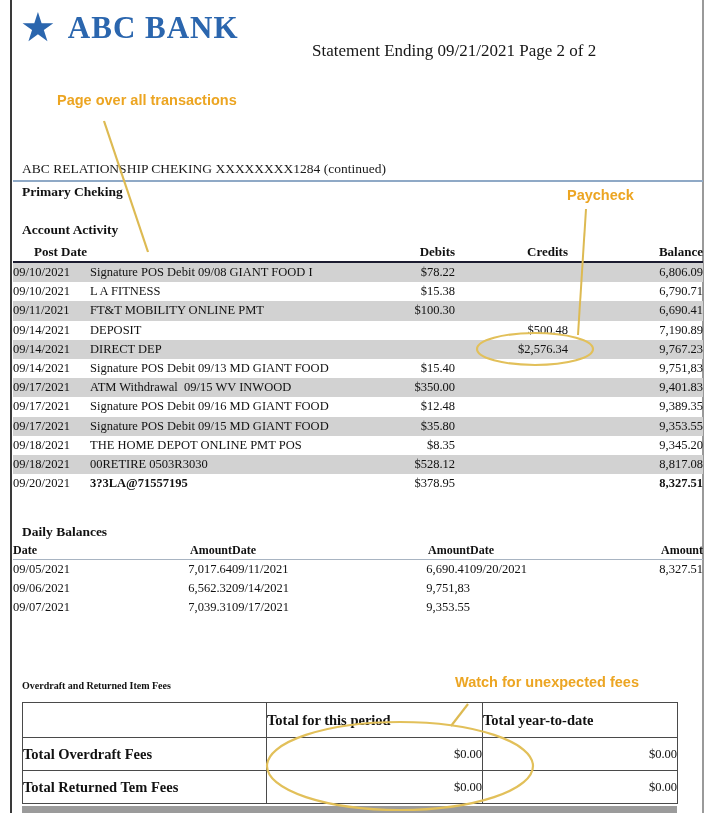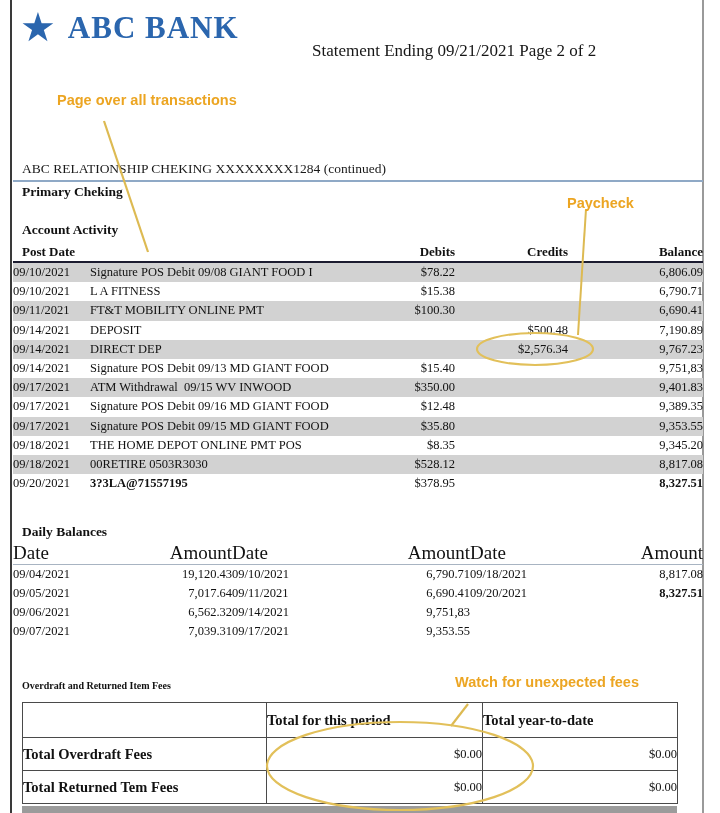--- a/index.html
+++ b/index.html
@@ -12,21 +12,21 @@
   
   .logo{position:absolute;left:20px;top:6px;display:flex;align-items:center;}
   .star{font-size:40px;line-height:44px;color:#2b66ae;margin-right:12px;}
   .bank-name{font-size:31px;font-weight:bold;color:#2b66ae;letter-spacing:1px;}
   .stmt-line{position:absolute;left:312px;top:21px;font-size:17px;color:#161616;margin-top:20px;}
 
   
   .ann{position:absolute;font-family:"Liberation Sans", sans-serif;font-weight:bold;
        font-size:14.5px;color:#eca522;white-space:nowrap;z-index:6;}
   .ann1{left:57px;top:92px;}
-  .ann2{left:567px;top:187px;margin-top:8px;}
+  .ann2{left:567px;top:187px;}
   .ann3{left:455px;top:674px;}
 
   
   .acct-title{position:absolute;left:22px;top:161px;font-size:13.5px;color:#1a1a1a;white-space:nowrap;}
   .acct-rule{position:absolute;left:13px;top:180px;width:690px;height:2px;background:#8fa9c6;}
   .acct-sub{position:absolute;left:22px;top:184px;font-size:13.5px;font-weight:bold;}
   .activity-title{position:absolute;left:22px;top:222px;font-size:13.5px;font-weight:bold;}
 
   
   table{border-collapse:collapse;}
@@ -36,28 +36,28 @@
   .act-table td{padding:0;height:19.2px;vertical-align:middle;}
   .col-date{width:77px;}
   .col-desc{width:280px;}
   .col-deb{width:85px;}
   .col-cred{width:113px;}
   .col-bal{width:135px;}
   .c-date{padding-left:9px;text-align:left;}
   .c-desc{text-align:left;white-space:pre;}
   .c-deb,.c-cred{text-align:right;}
   .c-bal{text-align:right;padding-right:4px;}
-  th.c-date{padding-left:9px;}
+  th.c-date{padding-left:21px;}
   .act-row:nth-child(odd):not(:last-child){background:#d2d2d2;}
   .act-row:last-child .c-desc,.act-row:last-child .c-bal{font-weight:bold;}
 
   
   .db-title{position:absolute;left:22px;top:524px;font-size:13.5px;font-weight:bold;}
   .db-table{position:absolute;left:13px;top:542px;width:690px;table-layout:fixed;font-size:12.5px;}
-  .db-table th{font-weight:normal;font-size:19px;height:17px;padding:0;border-bottom:1.5px solid #a8b4c2;margin-top:12px;}
+  .db-table th{font-weight:bold;font-size:12px;height:17px;padding:0;border-bottom:1.5px solid #a8b4c2;margin-top:12px;}
   .db-table td{padding:0;height:19px;vertical-align:middle;}
   .dbc1{width:97px;}.dbc2{width:122px;}.dbc3{width:108px;}.dbc4{width:130px;}.dbc5{width:90px;}.dbc6{width:143px;}
   .d1{padding-left:9px;text-align:left;}
   .a1{text-align:right;}
   .d2{padding-left:26px;text-align:left;}
   .a2{text-align:right;}
   .d3{padding-left:7px;text-align:left;}
   .a3{text-align:right;padding-right:4px;}
   .db-row:nth-child(2) .a3{font-weight:bold;}
 
@@ -231,28 +231,20 @@
       <tr>
         <th class="d1">Date</th>
         <th class="a1">Amount</th>
         <th class="d2">Date</th>
         <th class="a2">Amount</th>
         <th class="d3">Date</th>
         <th class="a3">Amount</th>
       </tr>
     </thead>
     <tbody>
-      <tr class="db-row">
-        <td class="d1">09/04/2021</td>
-        <td class="a1">19,120.43</td>
-        <td class="d2">09/10/2021</td>
-        <td class="a2">6,790.71</td>
-        <td class="d3">09/18/2021</td>
-        <td class="a3">8,817.08</td>
-      </tr>
 
       <tr class="db-row">
         <td class="d1">09/05/2021</td>
         <td class="a1">7,017.64</td>
         <td class="d2">09/11/2021</td>
         <td class="a2">6,690.41</td>
         <td class="d3">09/20/2021</td>
         <td class="a3">8,327.51</td>
       </tr>
 

